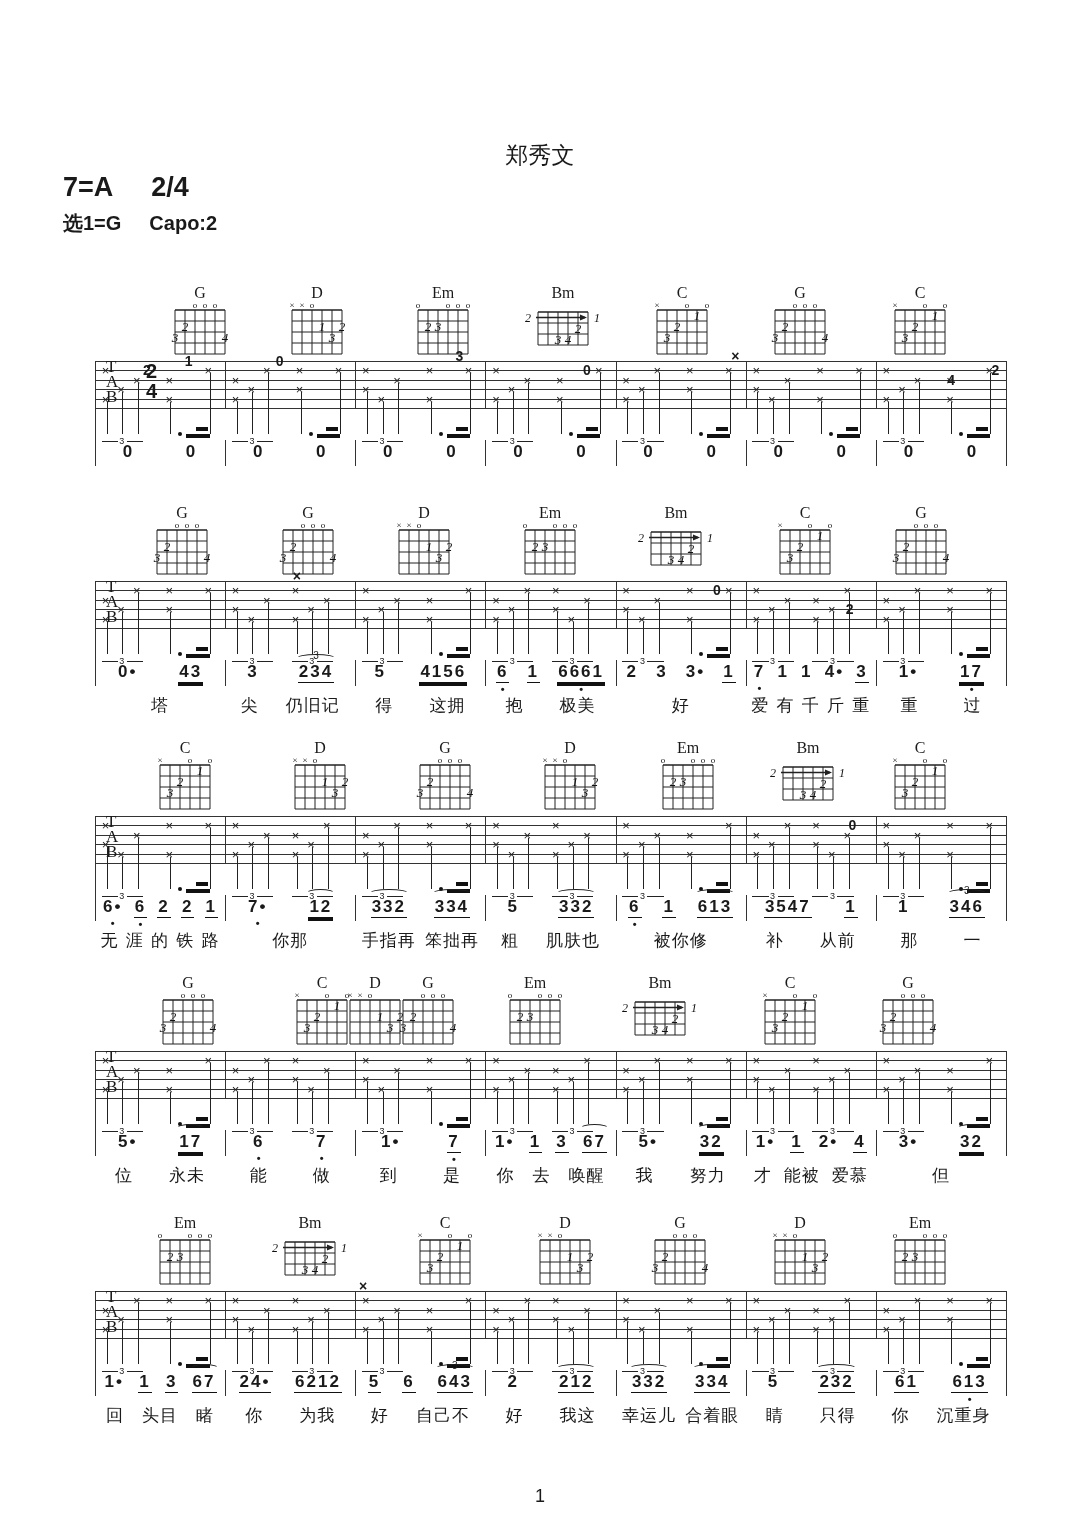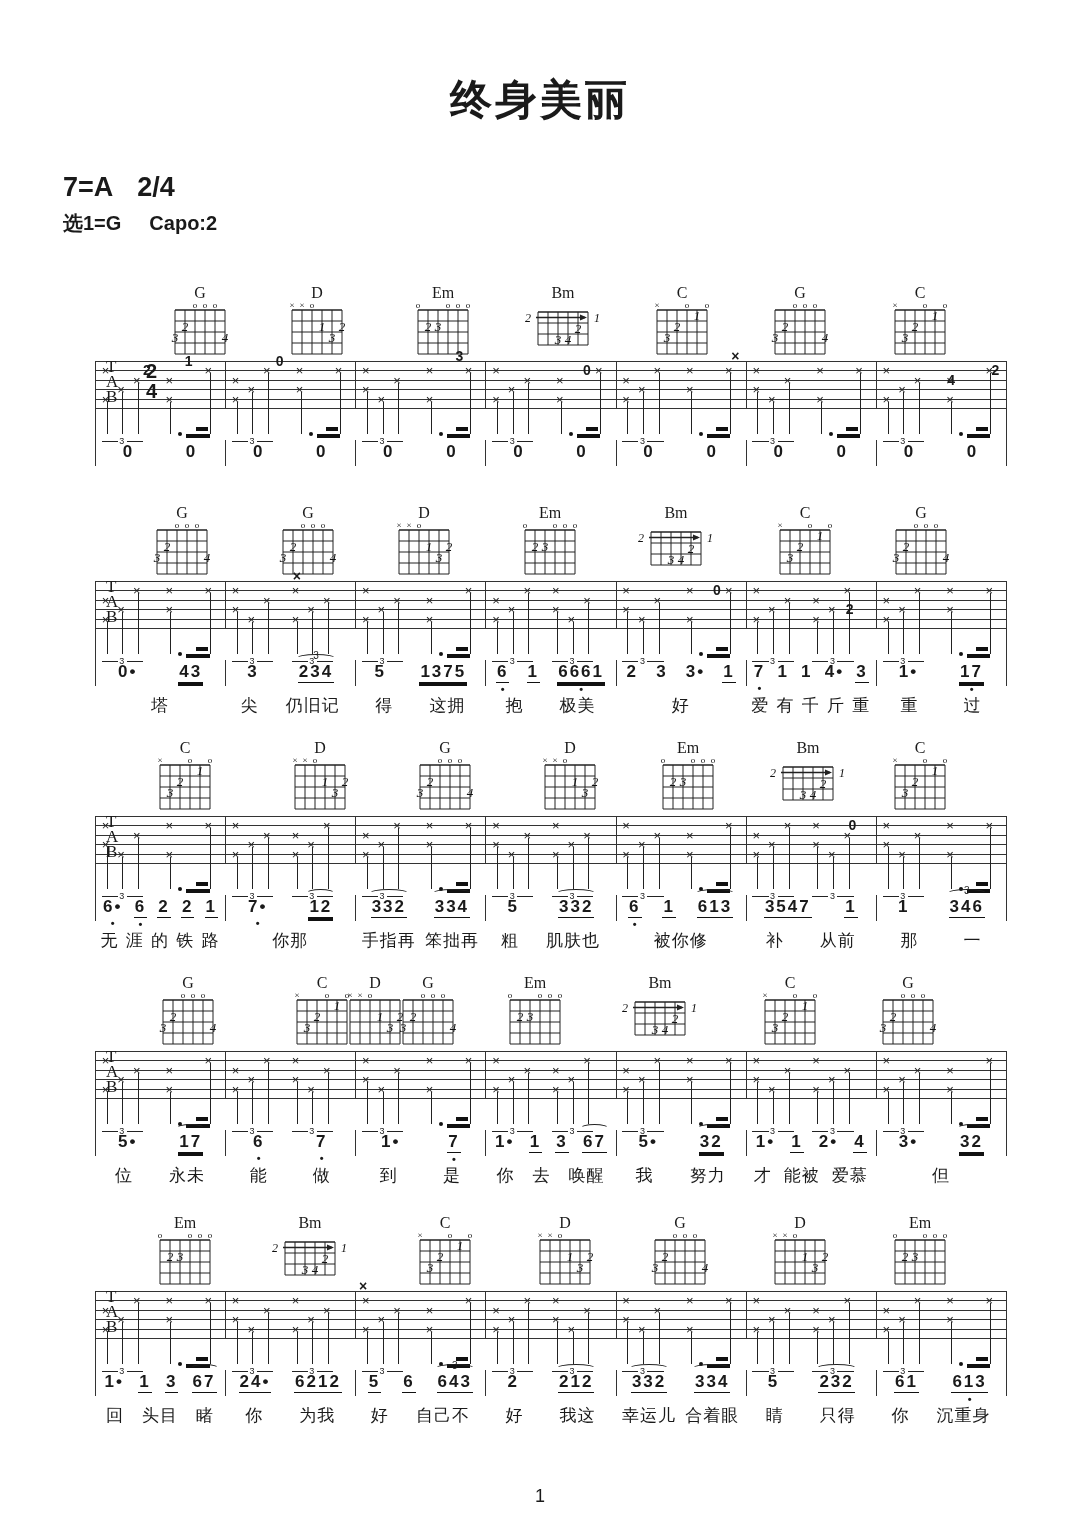--- a/index.html
+++ b/index.html
@@ -2,21 +2,21 @@
 <html><head>
 <meta charset="utf-8">
 <style>
   html,body{margin:0;padding:0;background:#fff;}
   .page{position:relative;width:1080px;height:1528px;background:#fff;color:#1a1a1a;
         font-family:"Liberation Sans",sans-serif;overflow:hidden;}
   .title{position:absolute;top:72px;left:0;width:100%;text-align:center;
          font-size:42px;font-weight:bold;letter-spacing:3px;}
   .artist{position:absolute;top:140px;left:0;width:100%;text-align:center;font-size:23px;}
   .keyline{position:absolute;top:172px;left:63px;font-size:27px;font-weight:bold;}
-  .keyline .gap{margin-left:24px;}
+  .keyline .gap{margin-left:38px;}
   .capoline{position:absolute;top:210px;left:63px;font-size:20px;font-weight:bold;}
   .capoline .gap{margin-left:28px;}
   .pagenum{position:absolute;top:1486px;left:0;width:100%;text-align:center;font-size:18px;}
   .sline{position:absolute;height:1px;background:#333;}
   .vline{position:absolute;width:1px;background:#333;}
   .mark{position:absolute;font-size:13px;line-height:13px;color:#222;}
   .stem{position:absolute;width:1px;background:#222;}
   .beam{position:absolute;height:4px;background:#111;}
   .dot{position:absolute;width:4px;height:4px;border-radius:50%;background:#111;}
   .tupline{position:absolute;height:1px;background:#222;}
@@ -38,21 +38,21 @@
   .tok .ld{position:absolute;bottom:-11px;left:0;width:100%;text-align:center;
            font-size:11px;line-height:8px;letter-spacing:0;}
   .lrow{position:absolute;display:flex;justify-content:space-around;height:24px;}
   .ly{font-size:17px;line-height:22px;letter-spacing:1px;}
   .msep{position:absolute;width:1px;background:#333;}
 </style>
 </head>
 <body>
 
 <div class="page">
-  <div class="title">终身美丽</div>
+  <div class="artist">郑秀文</div>
   <div class="keyline">
     <span>7=A</span><span class="gap">2/4</span>
   </div>
   <div class="capoline">
     <span>选1=G</span><span class="gap">Capo:2</span>
   </div>
   <div id="systems">
       <div style="position: absolute; left: 0px; top: 0px; width: 1080px; height: 0px;">
         <div style="position: absolute; left: 160px; top: 285px; width: 80px; height: 76px;">
           <div class="chname" style="position: absolute; left: 0px; top: 0px;">G</div>
@@ -719,21 +719,21 @@
         <div class="mrow" style="position: absolute; left: 227.143px; top: 662px; width: 126.143px;">
           <span class="tok">3</span>
           <span class="tok u1">234<span class="arc"></span><span class="tn">3</span></span>
         </div>
         <div class="lrow" style="position: absolute; left: 227.143px; top: 695px; width: 126.143px;">
           <span class="ly">尖</span>
           <span class="ly">仍旧记</span>
         </div>
         <div class="mrow" style="position: absolute; left: 357.286px; top: 662px; width: 126.143px;">
           <span class="tok">5</span>
-          <span class="tok u2">1375</span>
+          <span class="tok u2">4156</span>
         </div>
         <div class="lrow" style="position: absolute; left: 357.286px; top: 695px; width: 126.143px;">
           <span class="ly">得</span>
           <span class="ly">这拥</span>
         </div>
         <div class="mrow" style="position: absolute; left: 487.429px; top: 662px; width: 126.143px;">
           <span class="tok u1">6<span class="ld">•</span></span>
           <span class="tok u1">1</span>
           <span class="tok u2">6661<span class="ld">•</span></span>
         </div>

